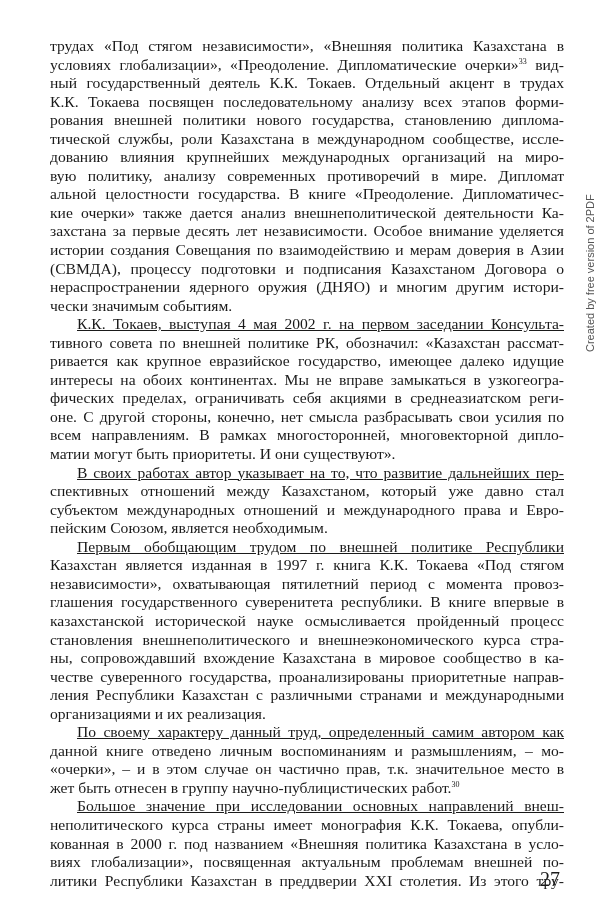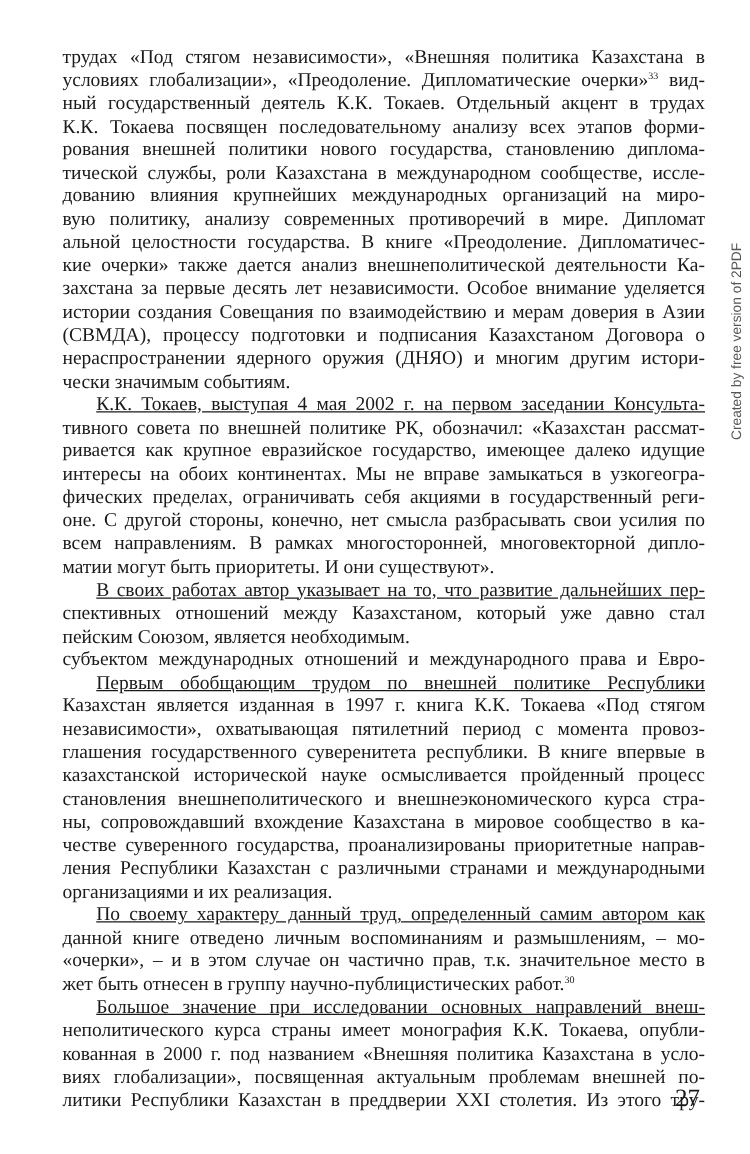--- a/index.html
+++ b/index.html
@@ -71,28 +71,28 @@
   <span class="line">кие очерки» также дается анализ внешнеполитической деятельности Ка-</span>
   <span class="line">захстана за первые десять лет независимости. Особое внимание уделяется</span>
   <span class="line">истории создания Совещания по взаимодействию и мерам доверия в Азии</span>
   <span class="line">(СВМДА), процессу подготовки и подписания Казахстаном Договора о</span>
   <span class="line">нераспространении ядерного оружия (ДНЯО) и многим другим истори-</span>
   <span class="line last">чески значимым событиям.</span>
   <span class="line indent">К.К. Токаев, выступая 4 мая 2002 г. на первом заседании Консульта-</span>
   <span class="line">тивного совета по внешней политике РК, обозначил: «Казахстан рассмат-</span>
   <span class="line">ривается как крупное евразийское государство, имеющее далеко идущие</span>
   <span class="line">интересы на обоих континентах. Мы не вправе замыкаться в узкогеогра-</span>
-  <span class="line">фических пределах, ограничивать себя акциями в государственный реги-</span>
+  <span class="line">фических пределах, ограничивать себя акциями в среднеазиатском реги-</span>
   <span class="line">оне. С другой стороны, конечно, нет смысла разбрасывать свои усилия по</span>
   <span class="line">всем направлениям. В рамках многосторонней, многовекторной дипло-</span>
   <span class="line last">матии могут быть приоритеты. И они существуют».</span>
   <span class="line indent">В своих работах автор указывает на то, что развитие дальнейших пер-</span>
   <span class="line">спективных отношений между Казахстаном, который уже давно стал</span>
+  <span class="line">субъектом международных отношений и международного права и Евро-</span>
   <span class="line last">пейским Союзом, является необходимым.</span>
-  <span class="line">субъектом международных отношений и международного права и Евро-</span>
   <span class="line indent">Первым обобщающим трудом по внешней политике Республики</span>
   <span class="line">Казахстан является изданная в 1997 г. книга К.К. Токаева «Под стягом</span>
   <span class="line">независимости», охватывающая пятилетний период с момента провоз-</span>
   <span class="line">глашения государственного суверенитета республики. В книге впервые в</span>
   <span class="line">казахстанской исторической науке осмысливается пройденный процесс</span>
   <span class="line">становления внешнеполитического и внешнеэкономического курса стра-</span>
   <span class="line">ны, сопровождавший вхождение Казахстана в мировое сообщество в ка-</span>
   <span class="line">честве суверенного государства, проанализированы приоритетные направ-</span>
   <span class="line">ления Республики Казахстан с различными странами и международными</span>
   <span class="line last">организациями и их реализация.</span>

